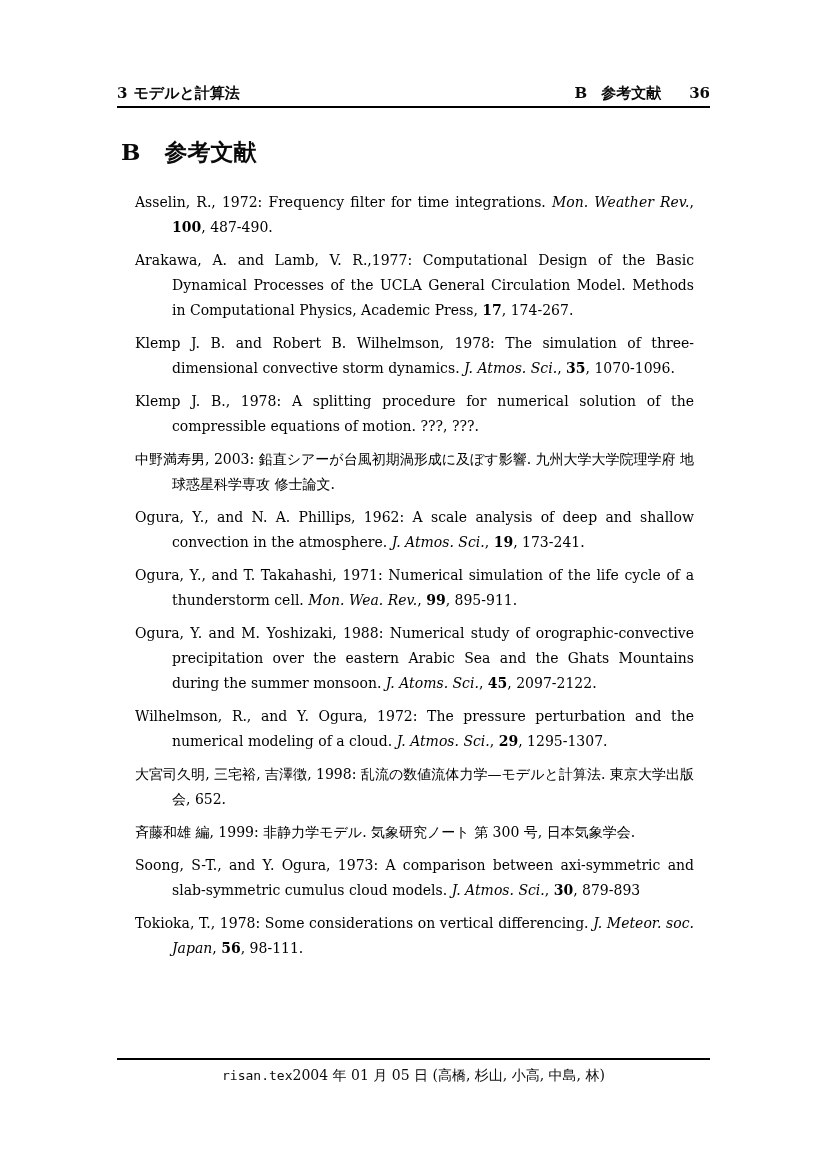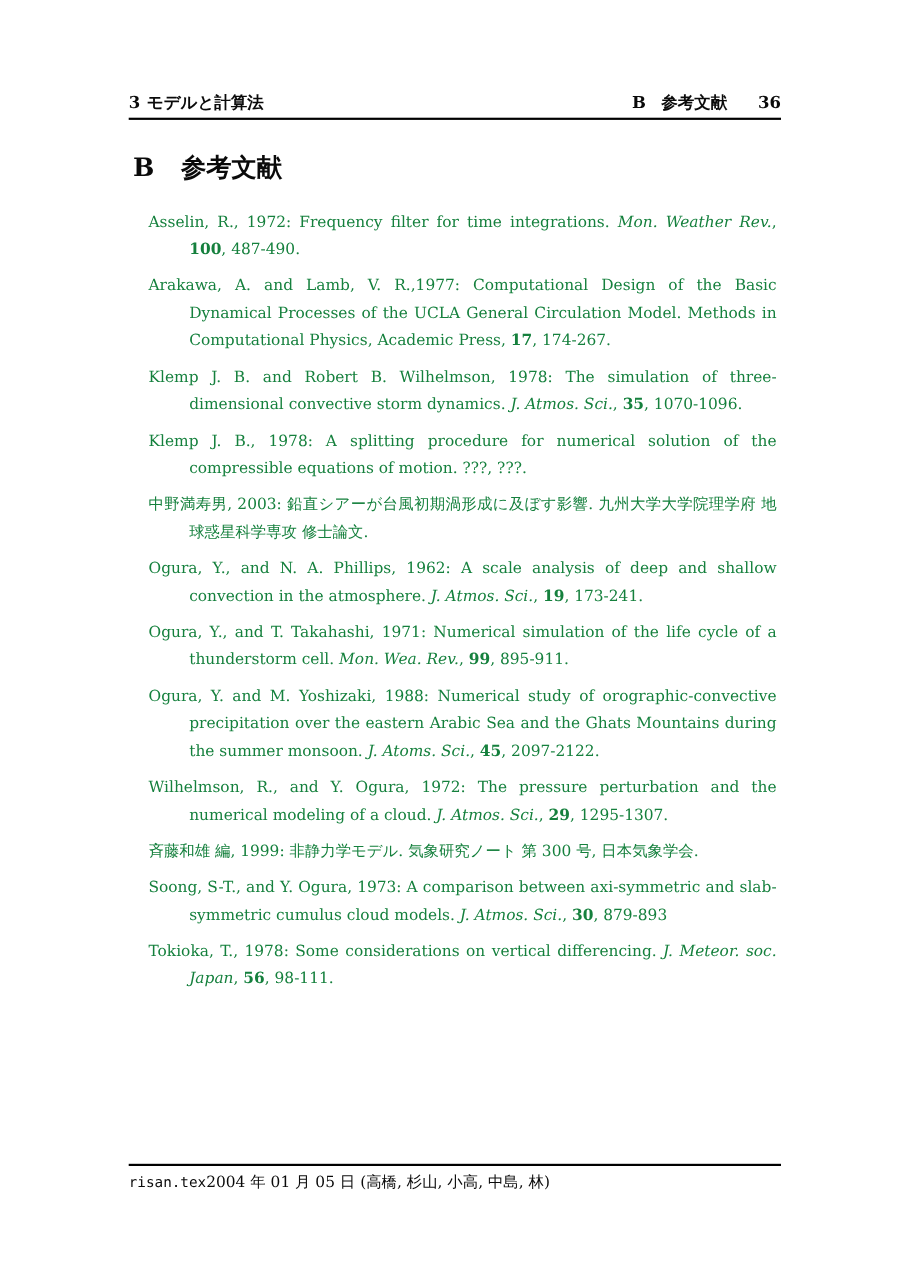--- a/index.html
+++ b/index.html
@@ -53,41 +53,41 @@
   .title .gap-title { width: 24px; display: inline-block; }
 
   
   .refs {
     position: absolute;
     left: 135px;
     top: 190px;
     width: 575px;
   }
   .ref {
-    margin: 0 4px 8px 0;
+    margin: 0 16px 8px 0;
     padding-left: 37px;
     text-indent: -37px;
     text-align: justify;
     font-size: 14px;
     line-height: 25px;
-    color: #15803d;
+    color: #000000;
   }
   .ref .it { font-style: italic; }
   .ref .bf { font-weight: bold; }
 
   
   .running-footer {
     position: absolute;
     left: 117px;
     top: 1058px;
     width: 593px;
     border-top: 2px solid #000;
     padding-top: 6px;
     display: flex;
-    justify-content: flex-start;
+    justify-content: center;
     align-items: baseline;
     font-size: 14px;
     line-height: 18px;
   }
   .mono { font-family: "DejaVu Sans Mono", monospace; font-size: 13px; }
 </style>
 </head>
 <body>
 
 <div class="page">
@@ -116,20 +116,21 @@
   <div class="refs">
       <p class="ref"><span>Asselin, R., 1972: Frequency filter for time integrations. </span><span class="it">Mon. Weather Rev.</span><span>, </span><span class="bf">100</span><span>, 487-490.</span></p>
       <p class="ref"><span>Arakawa, A. and Lamb, V. R.,1977: Computational Design of the Basic Dynamical Processes of the UCLA General Circulation Model. Methods in Computational Physics, Academic Press, </span><span class="bf">17</span><span>, 174-267.</span></p>
       <p class="ref"><span>Klemp J. B. and Robert B. Wilhelmson, 1978: The simulation of three-dimensional convective storm dynamics. </span><span class="it">J. Atmos. Sci.</span><span>, </span><span class="bf">35</span><span>, 1070-1096.</span></p>
       <p class="ref"><span>Klemp J. B., 1978: A splitting procedure for numerical solution of the compressible equations of motion. ???, ???.</span></p>
       <p class="ref"><span>中野満寿男, 2003: 鉛直シアーが台風初期渦形成に及ぼす影響. 九州大学大学院理学府 地球惑星科学専攻 修士論文.</span></p>
       <p class="ref"><span>Ogura, Y., and N. A. Phillips, 1962: A scale analysis of deep and shallow convection in the atmosphere. </span><span class="it">J. Atmos. Sci.</span><span>, </span><span class="bf">19</span><span>, 173-241.</span></p>
       <p class="ref"><span>Ogura, Y., and T. Takahashi, 1971: Numerical simulation of the life cycle of a thunderstorm cell. </span><span class="it">Mon. Wea. Rev.</span><span>, </span><span class="bf">99</span><span>, 895-911.</span></p>
       <p class="ref"><span>Ogura, Y. and M. Yoshizaki, 1988: Numerical study of orographic-convective precipitation over the eastern Arabic Sea and the Ghats Mountains during the summer monsoon. </span><span class="it">J. Atoms. Sci.</span><span>, </span><span class="bf">45</span><span>, 2097-2122.</span></p>
       <p class="ref"><span>Wilhelmson, R., and Y. Ogura, 1972: The pressure perturbation and the numerical modeling of a cloud. </span><span class="it">J. Atmos. Sci.</span><span>, </span><span class="bf">29</span><span>, 1295-1307.</span></p>
+      <p class="ref"><span>大宮司久明, 三宅裕, 吉澤徴, 1998: 乱流の数値流体力学—モデルと計算法. 東京大学出版会, 652.</span></p>
       <p class="ref"><span>斉藤和雄 編, 1999: 非静力学モデル. 気象研究ノート 第 300 号, 日本気象学会.</span></p>
       <p class="ref"><span>Soong, S-T., and Y. Ogura, 1973: A comparison between axi-symmetric and slab-symmetric cumulus cloud models. </span><span class="it">J. Atmos. Sci.</span><span>, </span><span class="bf">30</span><span>, 879-893</span></p>
       <p class="ref"><span>Tokioka, T., 1978: Some considerations on vertical differencing. </span><span class="it">J. Meteor. soc. Japan</span><span>, </span><span class="bf">56</span><span>, 98-111.</span></p>
     </div>
 
   <div class="running-footer">
     <span class="mono">risan.tex</span>
     <span class="serif">2004 年 01 月 05 日 (高橋, 杉山, 小高, 中島, 林)</span>
   </div>
 

